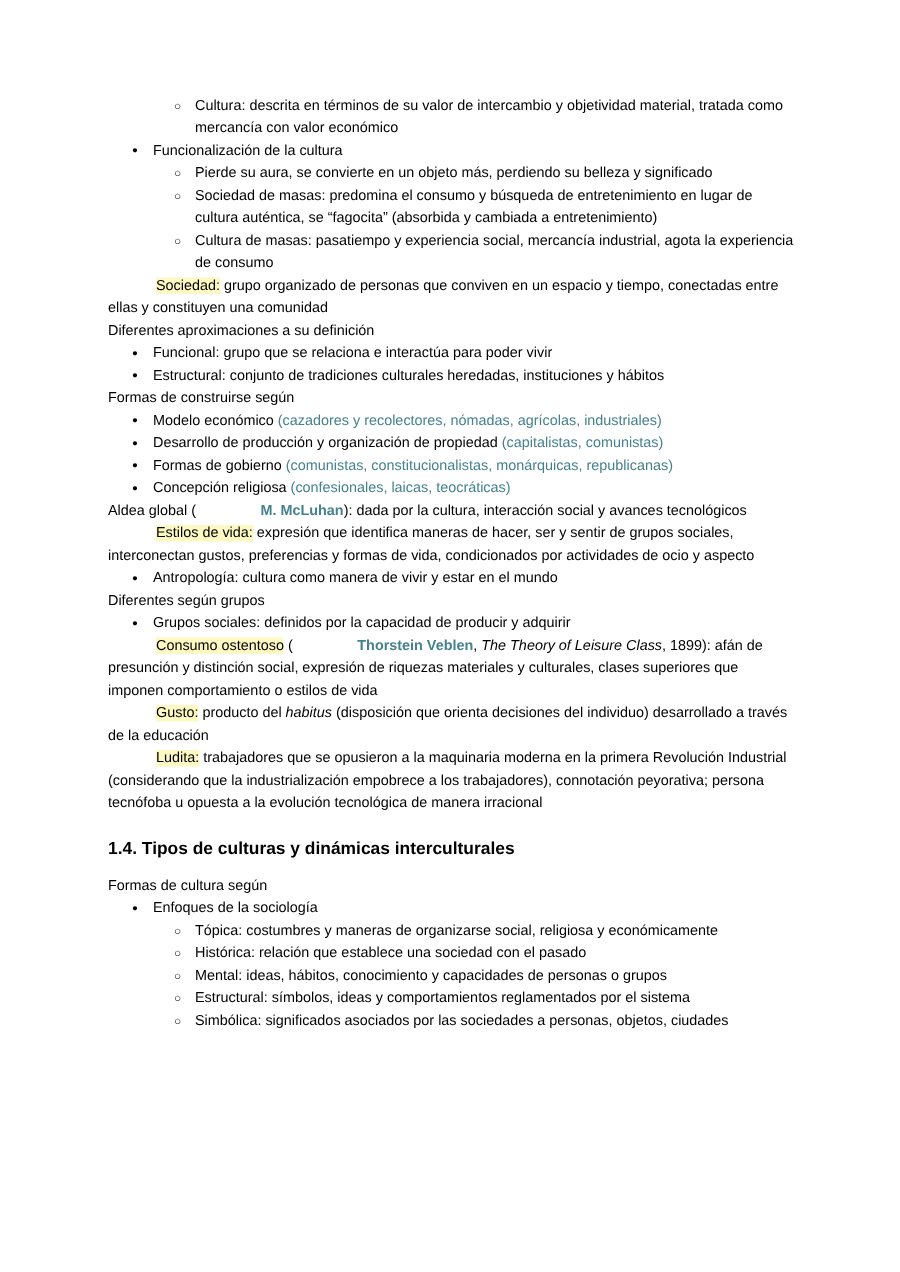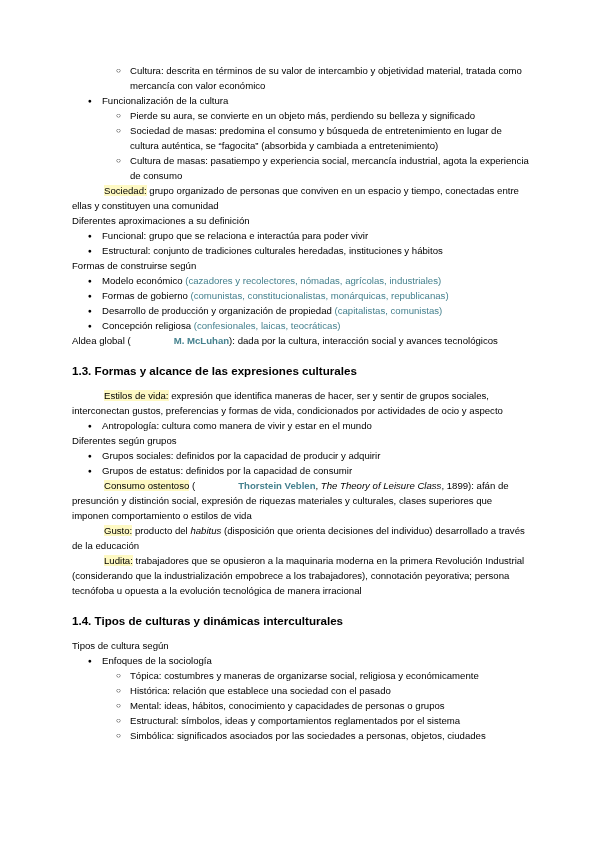--- a/index.html
+++ b/index.html
@@ -79,51 +79,46 @@
       <span class="marker m1">●</span>
       <span class="content"><span>Estructural: conjunto de tradiciones culturales heredadas, instituciones y hábitos</span></span>
     </div>
     <div class="block p"><span>Formas de construirse según</span></div>
     <div class="block b1 row">
       <span class="marker m1">●</span>
       <span class="content"><span>Modelo económico </span><span class="teal">(cazadores y recolectores, nómadas, agrícolas, industriales)</span></span>
     </div>
     <div class="block b1 row">
       <span class="marker m1">●</span>
-      <span class="content"><span>Formas de gobierno </span><span class="teal">(comunistas, constitucionalistas, monárquicas, republicanas)</span></span>
+      <span class="content"><span>Desarrollo de producción y organización de propiedad </span><span class="teal">(capitalistas, comunistas)</span></span>
     </div>
     <div class="block b1 row">
       <span class="marker m1">●</span>
-      <span class="content"><span>Desarrollo de producción y organización de propiedad </span><span class="teal">(capitalistas, comunistas)</span></span>
+      <span class="content"><span>Formas de gobierno </span><span class="teal">(comunistas, constitucionalistas, monárquicas, republicanas)</span></span>
     </div>
     <div class="block b1 row">
       <span class="marker m1">●</span>
       <span class="content"><span>Concepción religiosa </span><span class="teal">(confesionales, laicas, teocráticas)</span></span>
     </div>
     <div class="block p"><span>Aldea global (</span><span class="teal b">M. McLuhan</span><span>): dada por la cultura, interacción social y avances tecnológicos</span></div>
-    <div class="block h"><span>1.3. Formas y alcance de las expresiones culturales</span></div>
     <div class="block p"><span class="hl">Estilos de vida:</span><span> expresión que identifica maneras de hacer, ser y sentir de grupos sociales, interconectan gustos, preferencias y formas de vida, condicionados por actividades de ocio y aspecto</span></div>
     <div class="block b1 row">
       <span class="marker m1">●</span>
       <span class="content"><span>Antropología: cultura como manera de vivir y estar en el mundo</span></span>
     </div>
     <div class="block p"><span>Diferentes según grupos</span></div>
     <div class="block b1 row">
       <span class="marker m1">●</span>
       <span class="content"><span>Grupos sociales: definidos por la capacidad de producir y adquirir</span></span>
     </div>
-    <div class="block b1 row">
-      <span class="marker m1">●</span>
-      <span class="content"><span>Grupos de estatus: definidos por la capacidad de consumir</span></span>
-    </div>
     <div class="block p"><span class="hl">Consumo ostentoso</span><span> (</span><span class="teal b">Thorstein Veblen</span><span>, </span><span class="i">The Theory of Leisure Class</span><span>, 1899): afán de presunción y distinción social, expresión de riquezas materiales y culturales, clases superiores que imponen comportamiento o estilos de vida</span></div>
     <div class="block p"><span class="hl">Gusto:</span><span> producto del </span><span class="i">habitus</span><span> (disposición que orienta decisiones del individuo) desarrollado a través de la educación</span></div>
     <div class="block p"><span class="hl">Ludita:</span><span> trabajadores que se opusieron a la maquinaria moderna en la primera Revolución Industrial (considerando que la industrialización empobrece a los trabajadores), connotación peyorativa; persona tecnófoba u opuesta a la evolución tecnológica de manera irracional</span></div>
     <div class="block h"><span>1.4. Tipos de culturas y dinámicas interculturales</span></div>
-    <div class="block p"><span>Tipos de cultura según</span></div>
+    <div class="block p"><span>Formas de cultura según</span></div>
     <div class="block b1 row">
       <span class="marker m1">●</span>
       <span class="content"><span>Enfoques de la sociología</span></span>
     </div>
     <div class="block b2 row">
       <span class="marker m2">○</span>
       <span class="content"><span>Tópica: costumbres y maneras de organizarse social, religiosa y económicamente</span></span>
     </div>
     <div class="block b2 row">
       <span class="marker m2">○</span>

